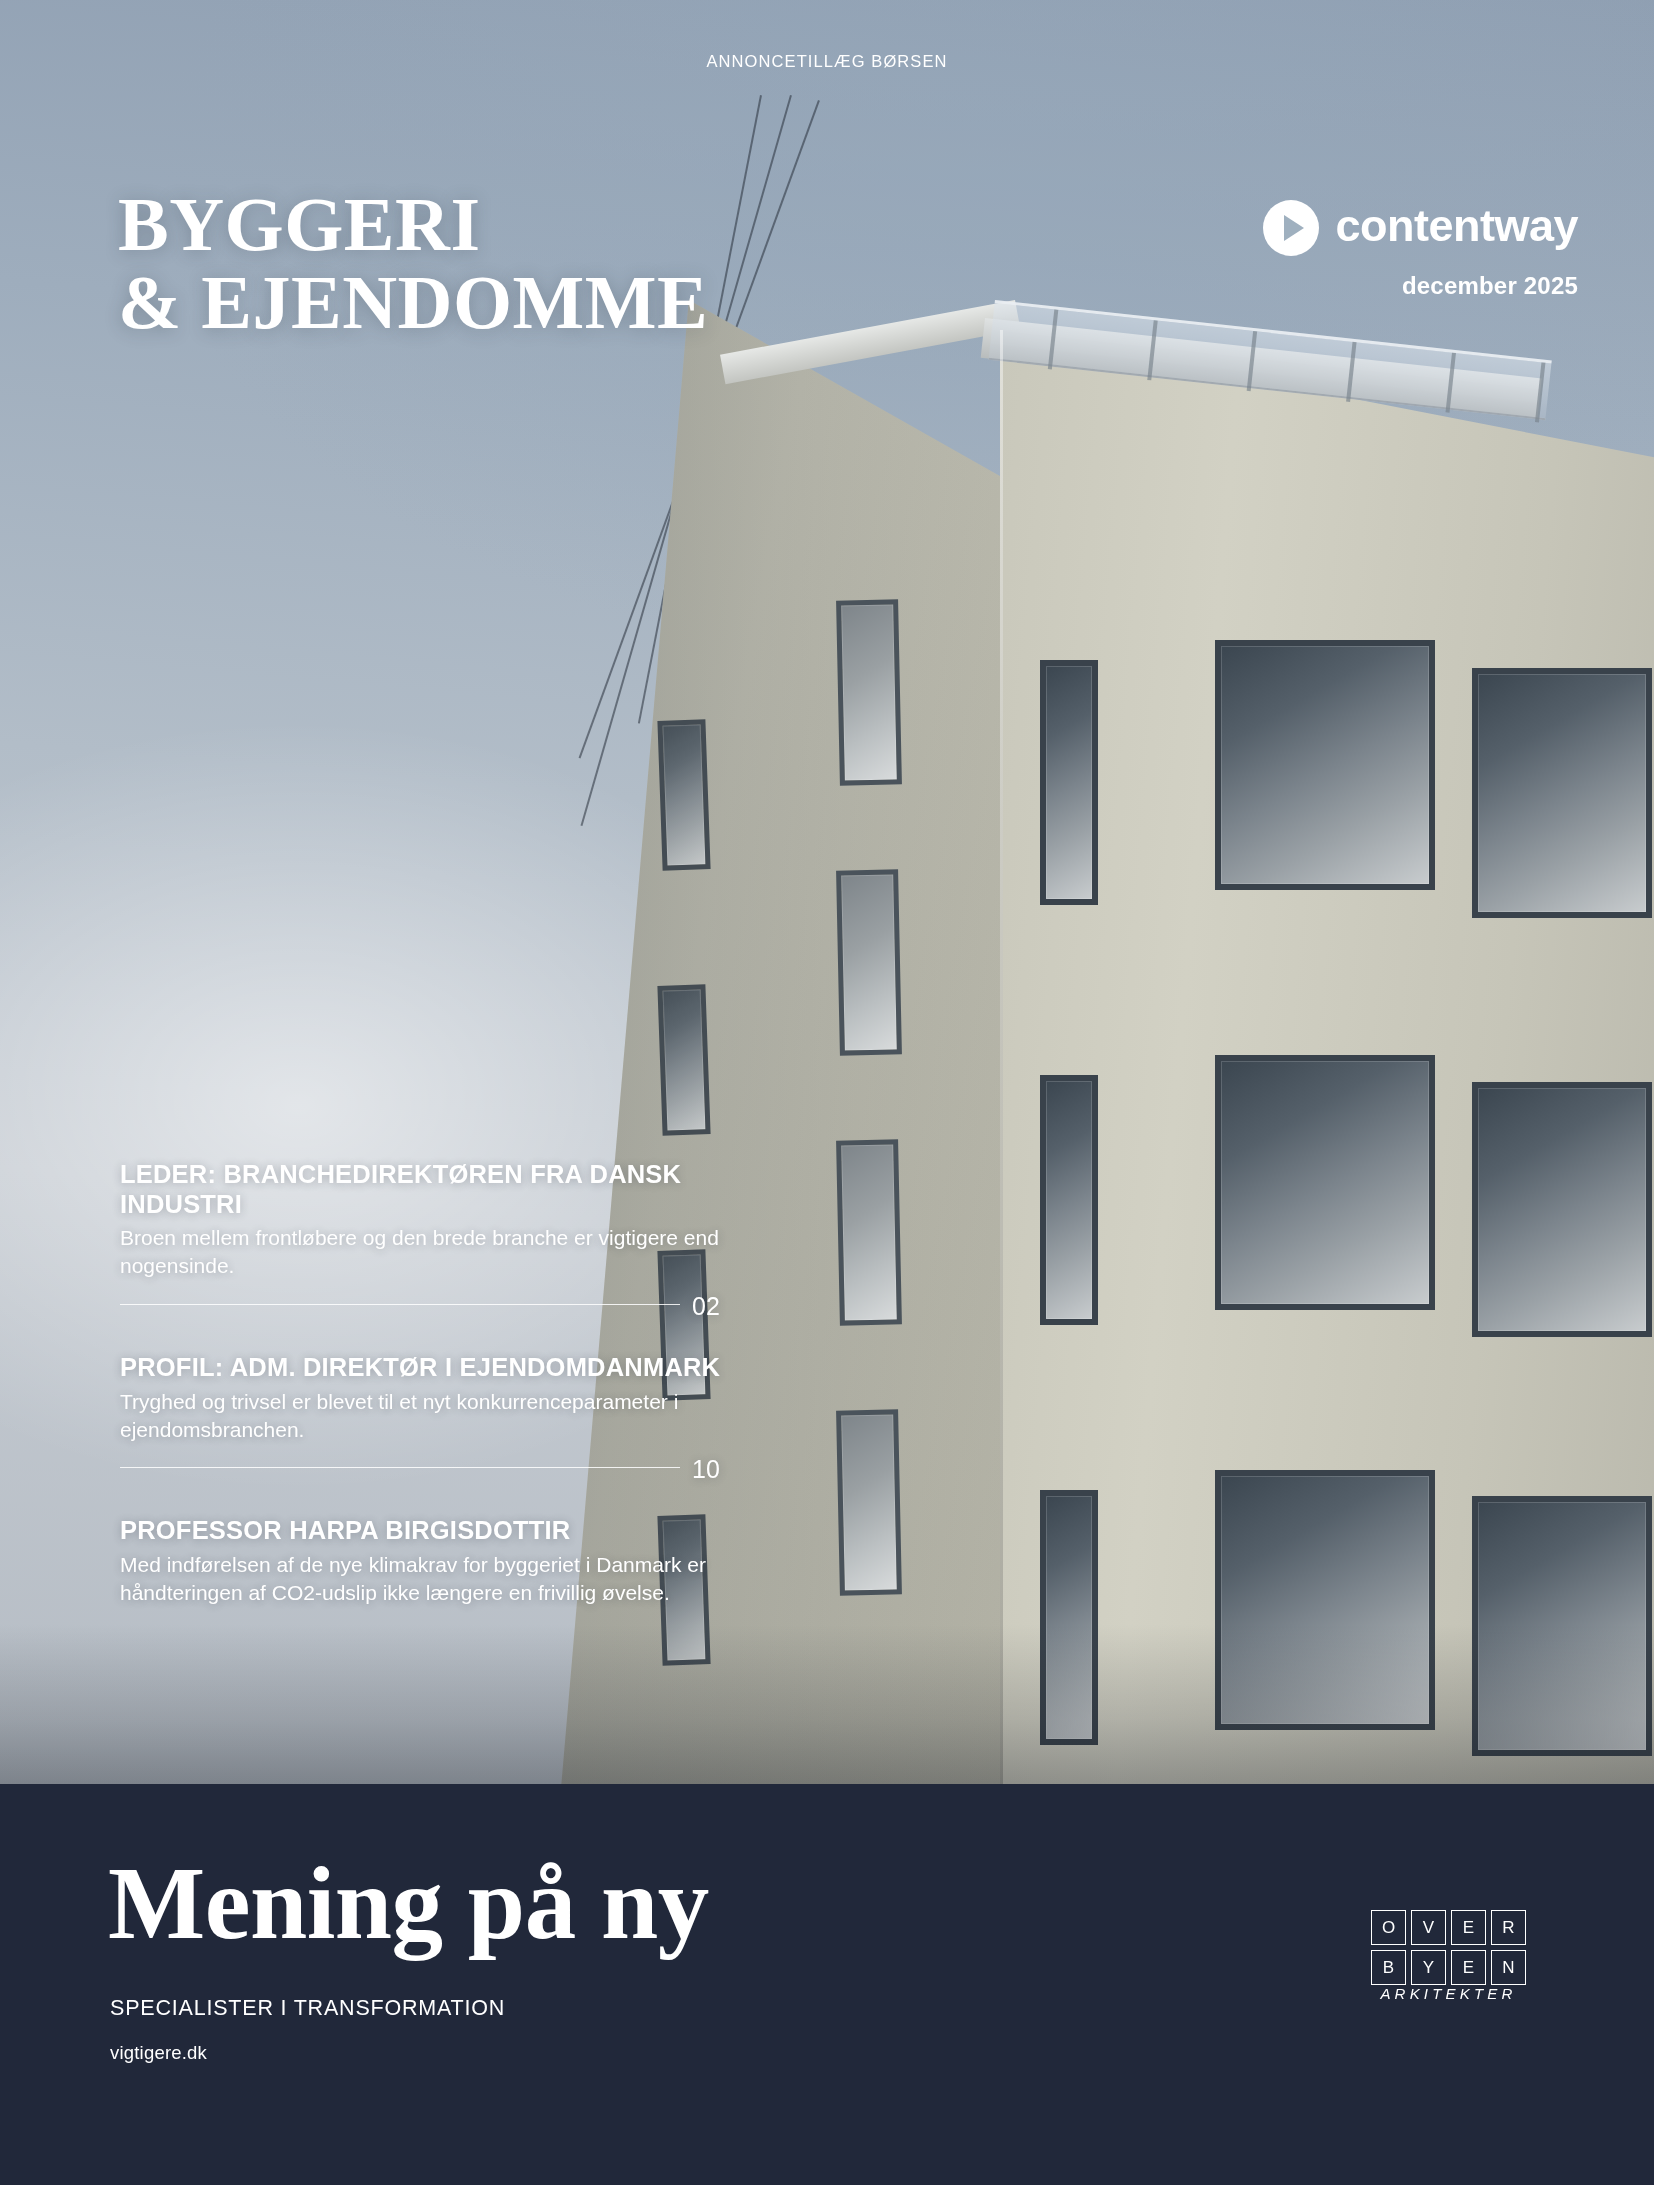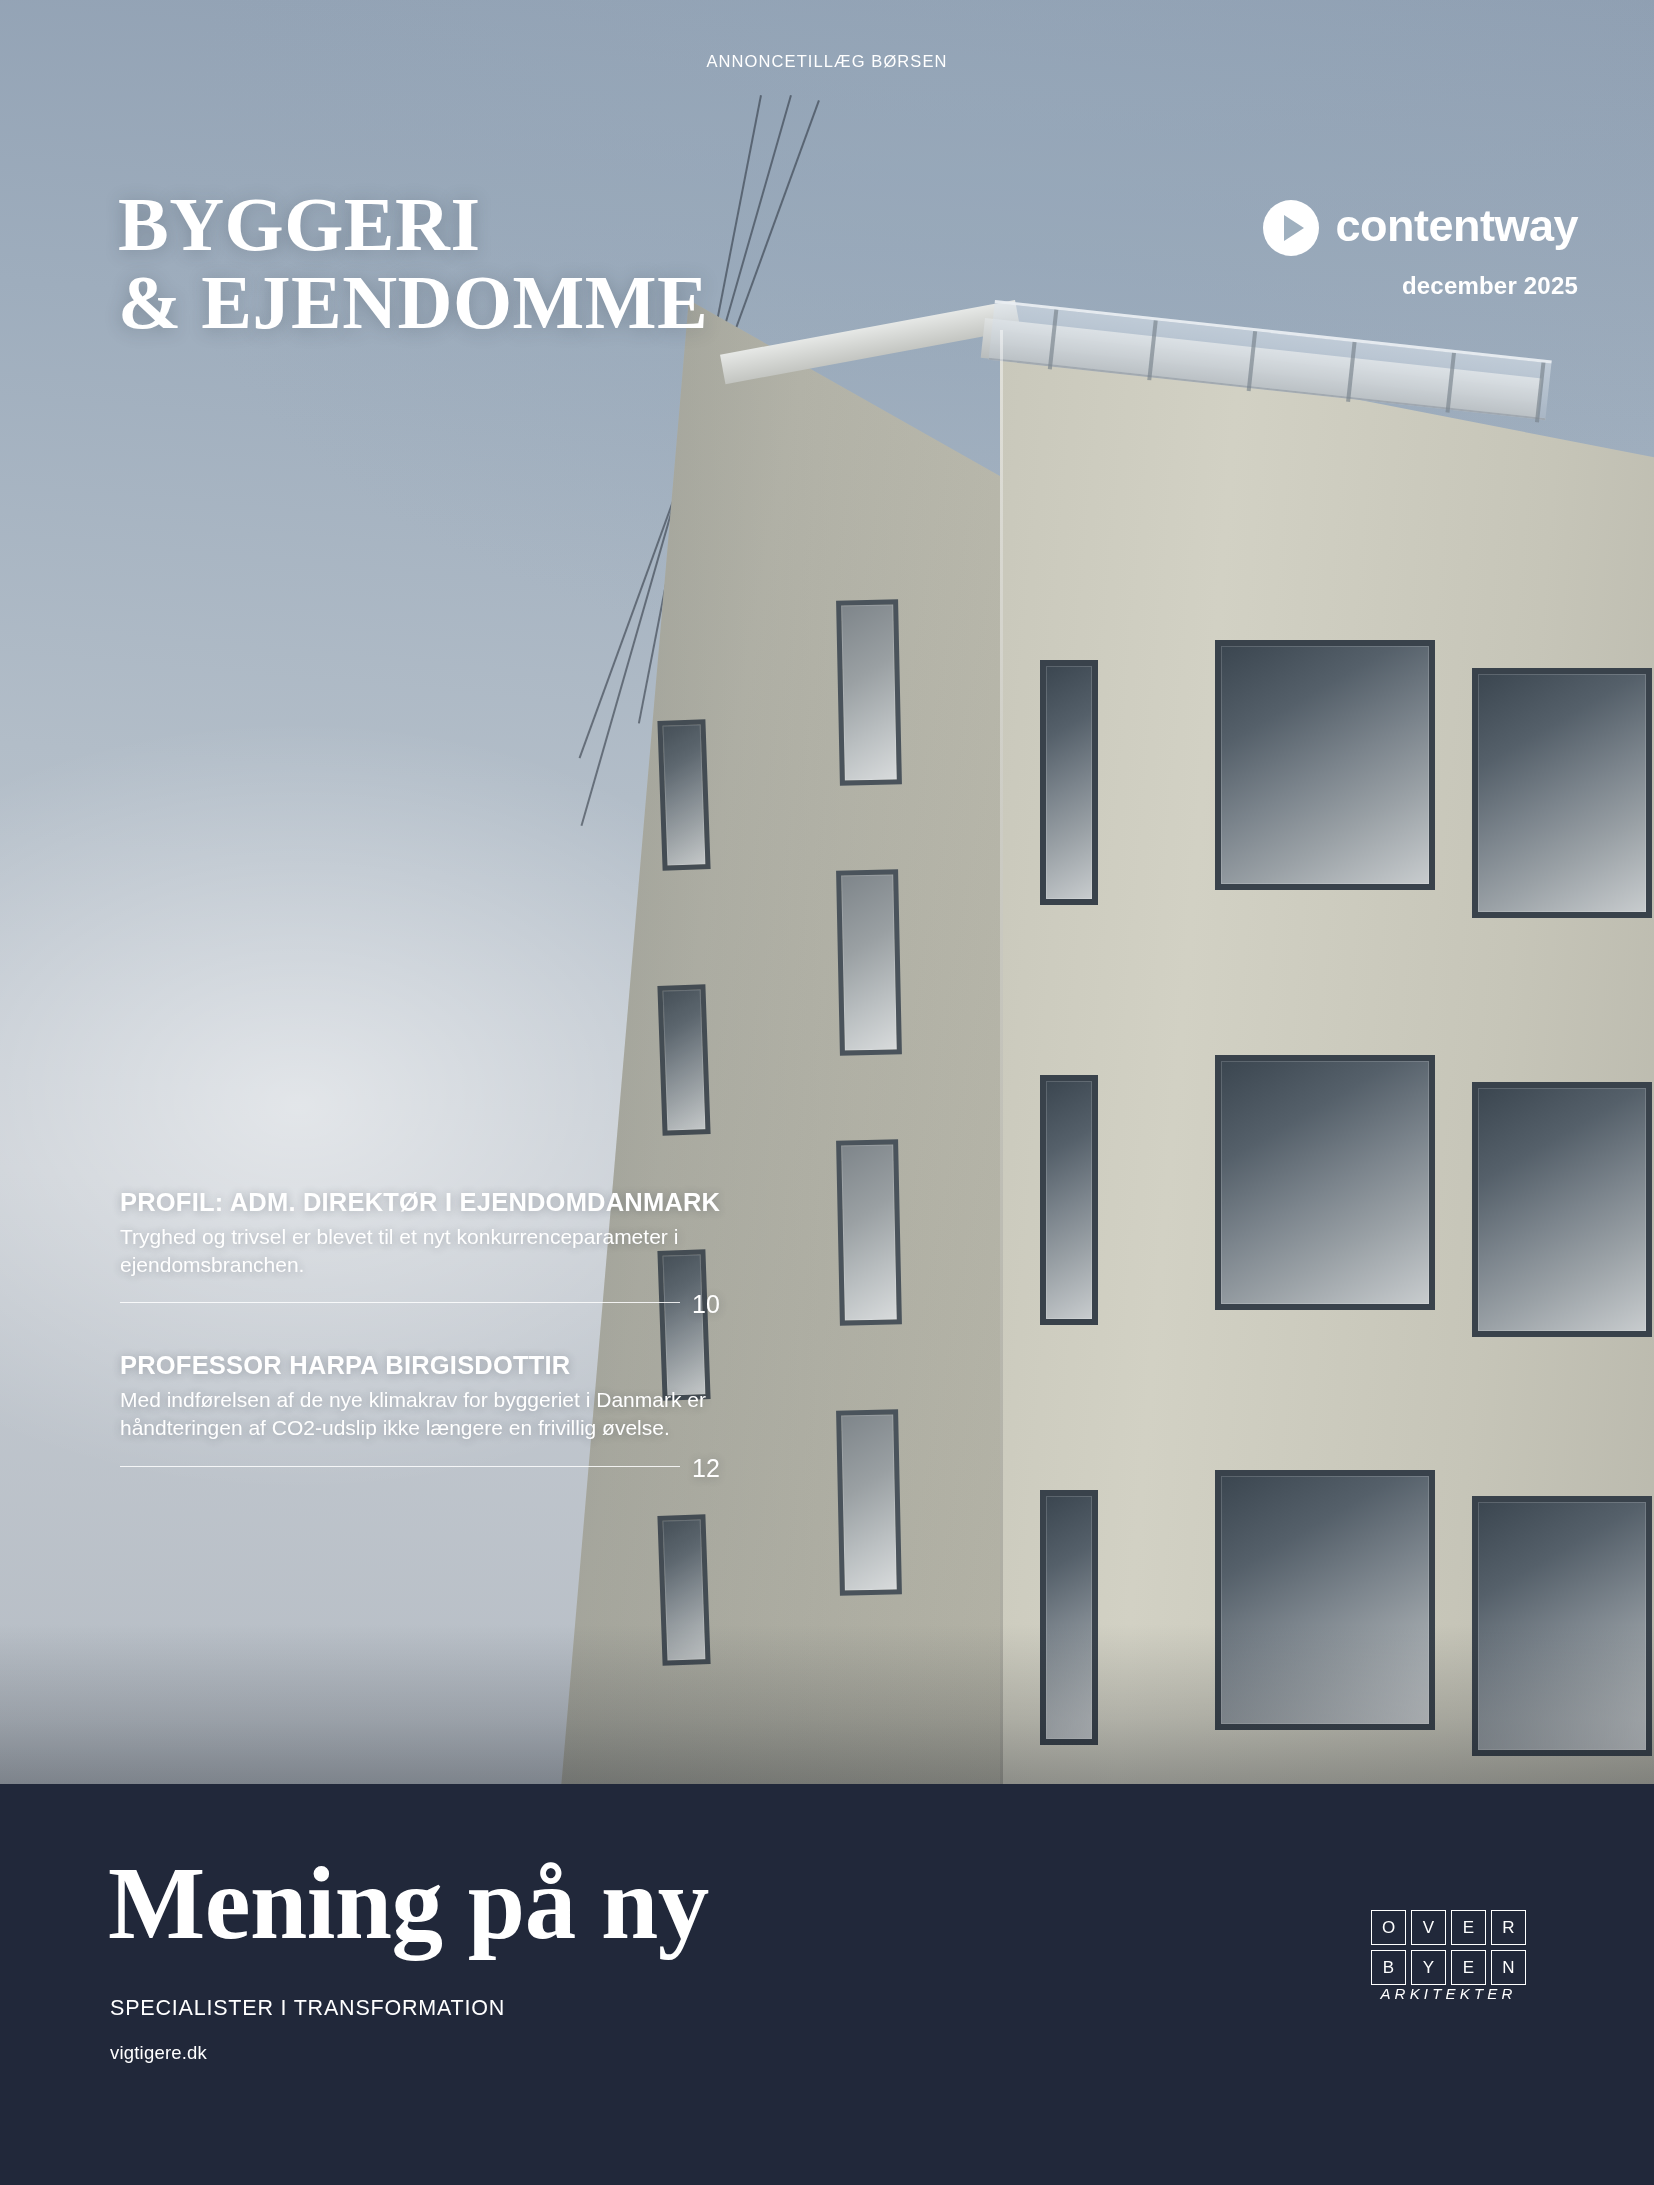--- a/index.html
+++ b/index.html
@@ -320,41 +320,45 @@
     </div>
 
     <div class="cw-logo">
       <div class="cw-mark"></div>
       <div class="cw-word">contentway</div>
     </div>
     <div class="cw-date">december 2025</div>
 
     <div class="toc">
 
+      <div class="toc-item">
+        <div class="toc-title">LEDER: BRANCHEDIREKTØREN FRA DANSK INDUSTRI</div>
+        <div class="toc-desc">Broen mellem frontløbere og den brede branche er vigtigere end nogensinde.</div>
+        <div class="toc-rule">
+          <div class="line"></div>
+          <div class="pg">02</div>
+        </div>
+      </div>
 
       <div class="toc-gap"></div>
 
       <div class="toc-item">
         <div class="toc-title">PROFIL: ADM. DIREKTØR I EJENDOMDANMARK</div>
         <div class="toc-desc">Tryghed og trivsel er blevet til et nyt konkurrenceparameter i ejendomsbranchen.</div>
         <div class="toc-rule">
           <div class="line"></div>
           <div class="pg">10</div>
         </div>
       </div>
 
       <div class="toc-gap"></div>
 
       <div class="toc-item">
         <div class="toc-title">PROFESSOR HARPA BIRGISDOTTIR</div>
         <div class="toc-desc">Med indførelsen af de nye klimakrav for byggeriet i Danmark er håndteringen af CO2-udslip ikke længere en frivillig øvelse.</div>
-        <div class="toc-rule">
-          <div class="line"></div>
-          <div class="pg">12</div>
-        </div>
       </div>
 
     </div>
   </div>
 
   <div class="ad-band">
     <div class="ad-headline">Mening på ny</div>
     <div class="ad-sub">SPECIALISTER I TRANSFORMATION</div>
     <div class="ad-url">vigtigere.dk</div>
 

